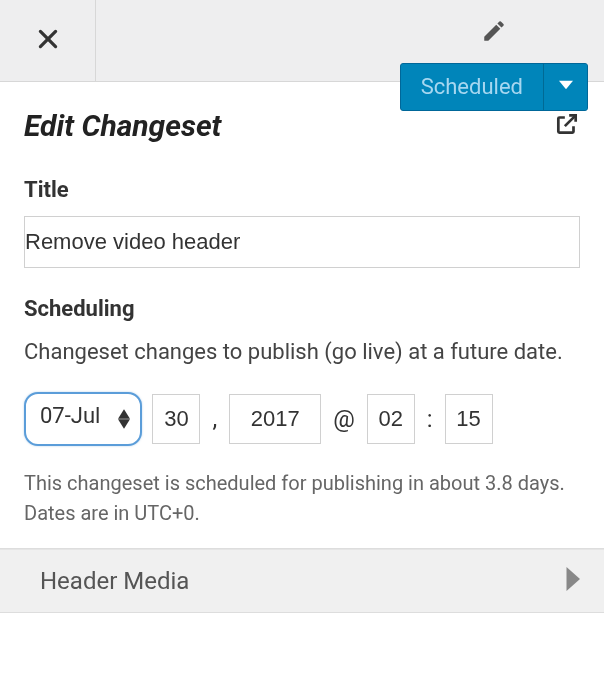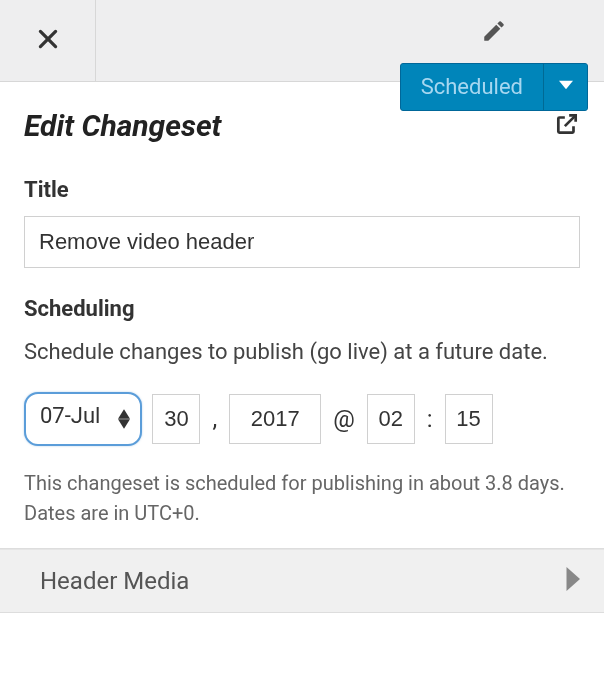--- a/index.html
+++ b/index.html
@@ -88,21 +88,21 @@
     font-size: 22px;
     font-weight: 700;
     color: #333;
     margin-bottom: 14px;
   }
   .text-input {
     width: 100%;
     height: 52px;
     border: 1px solid #d0d0d0;
     background: #fff;
-    padding: 0 14px;
+    padding: 0 0;
     font-size: 22px;
     color: #333;
     margin-bottom: 28px;
   }
   .scheduling-desc {
     font-size: 22px;
     color: #444;
     line-height: 1.5;
     margin-bottom: 24px;
   }
@@ -232,21 +232,21 @@
           <path d="M18 14v5a1 1 0 0 1-1 1H5a1 1 0 0 1-1-1V7a1 1 0 0 1 1-1h5"></path>
         </svg>
       </span>
     </div>
   </div>
 
   <div class="field-label">Title</div>
   <input type="text" class="text-input" value="Remove video header" style="">
 
   <div class="field-label">Scheduling</div>
-  <p class="scheduling-desc">Schedule changes to publish (go live) at a future date.</p>
+  <p class="scheduling-desc">Changeset changes to publish (go live) at a future date.</p>
 
   <div class="date-row">
     <div class="select-wrap">
       <span>07-Jul</span>
       <span class="stepper">
         <svg viewBox="0 0 10 8">
             <polygon points="0,8 10,8 5,0"></polygon>
           </svg>
         <svg viewBox="0 0 10 8">
             <polygon points="0,0 10,0 5,8"></polygon>

